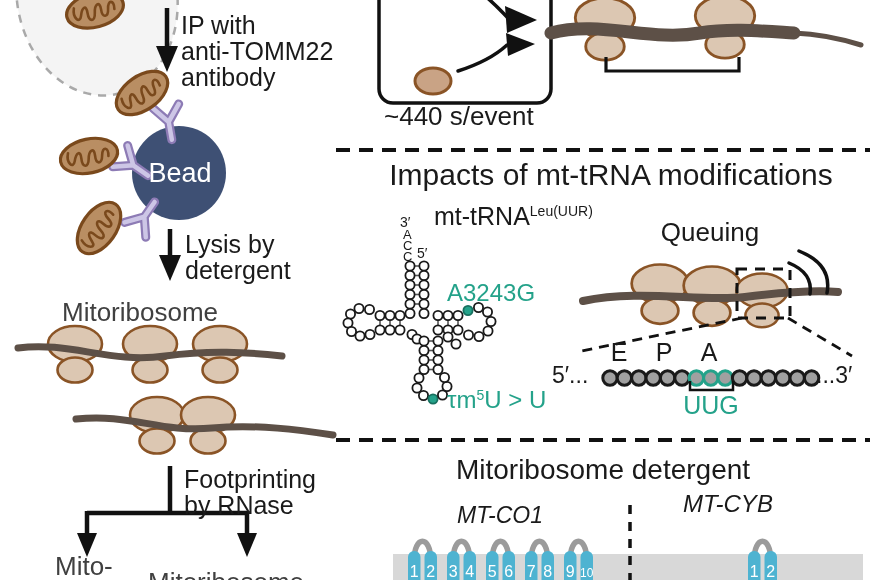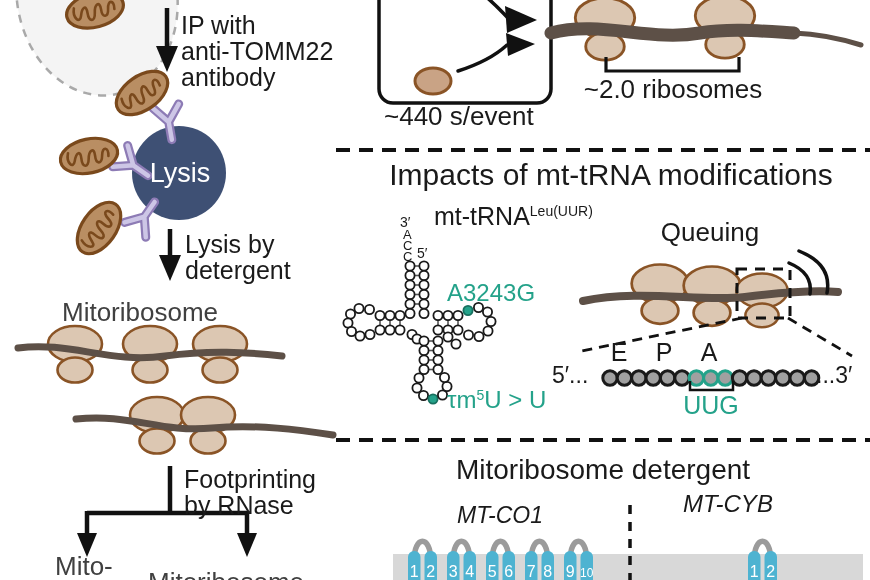--- a/index.html
+++ b/index.html
@@ -244,39 +244,38 @@
         <text x="770.8" y="577" text-anchor="middle" fill="#fff" font-size="16" font-family="&quot;Liberation Sans&quot;,sans-serif">2</text>
       </g>
 </svg>
 
 <div class="t s25" style="left:181px;top:12px;">
   <div>IP with</div>
   <div>anti-TOMM22</div>
   <div>antibody</div>
 </div>
 
-<div class="t s27 center" style="left:136px;top:159px;width:88px;color:#fff;">Lysis</div>
+<div class="t s27 center" style="left:136px;top:159px;width:88px;color:#fff;">Bead</div>
 
 <div class="t s25" style="left:185px;top:231px;">
   <div>Lysis by</div>
   <div>detergent</div>
 </div>
 
 <div class="t s26 brown" style="left:62px;top:299px;">Mitoribosome</div>
 
 <div class="t s25" style="left:184px;top:466px;">
   <div>Footprinting</div>
   <div>by RNase</div>
 </div>
 
 <div class="t s26 brown" style="left:55px;top:553px;">Mito-</div>
 <div class="t s26 brown" style="left:148px;top:569px;">Mitoribosome</div>
 
 <div class="t s26" style="left:384px;top:103px;">~440 s/event</div>
-<div class="t s26 center" style="left:573px;top:76px;width:200px;">~2.0 ribosomes</div>
 
 <div class="t center" style="left:344px;top:159px;width:534px;font-size:30px;">Impacts of mt-tRNA modifications</div>
 
 <div class="t" style="left:434px;top:203px;font-size:25px;text-align:center;"><span>mt-tRNA</span><span class="sup">Leu(UUR)</span></div>
 <div class="t" style="left:400px;top:215px;font-size:14px;">3′</div>
 <div class="t" style="left:403px;top:228px;font-size:13px;">A</div>
 <div class="t" style="left:403px;top:239px;font-size:13px;">C</div>
 <div class="t" style="left:403px;top:250px;font-size:13px;">C</div>
 <div class="t" style="left:417px;top:246px;font-size:14px;">5′</div>
 

